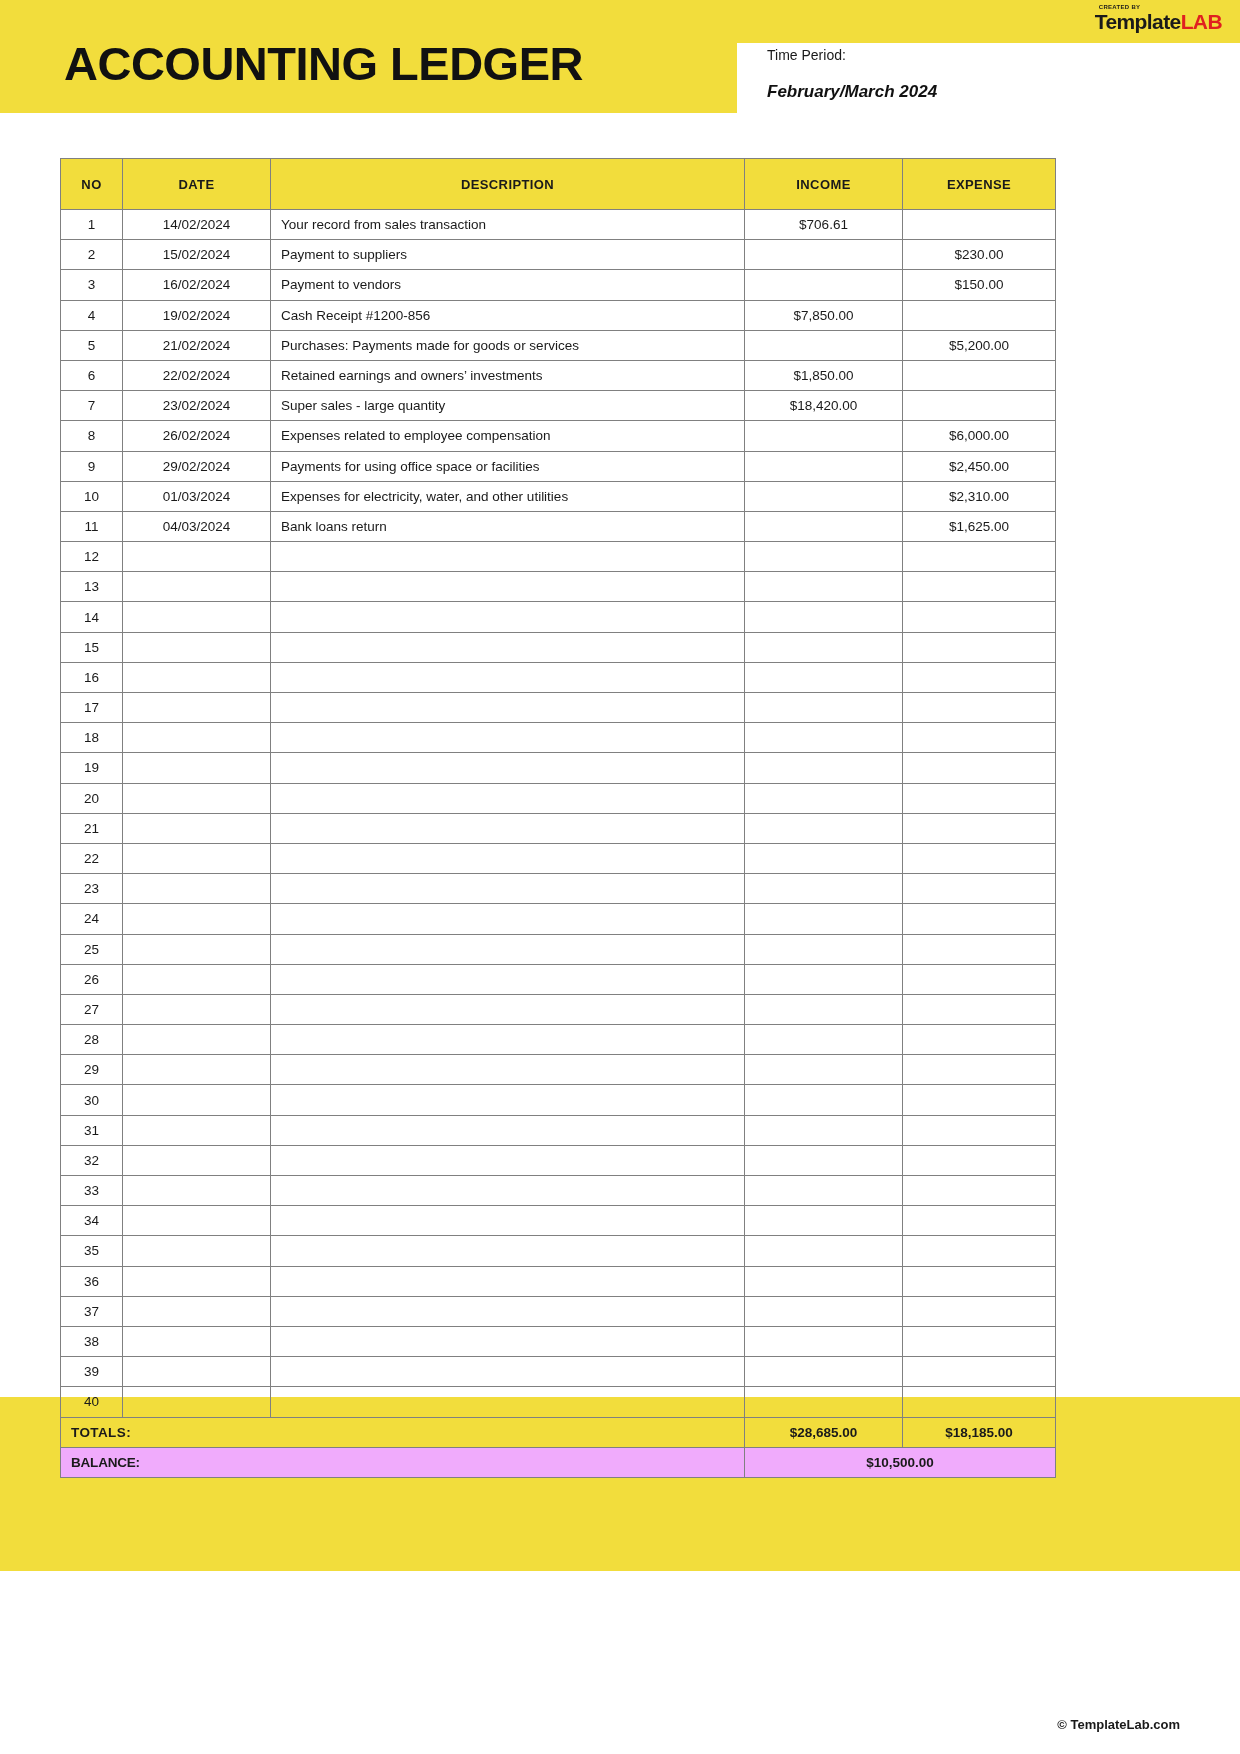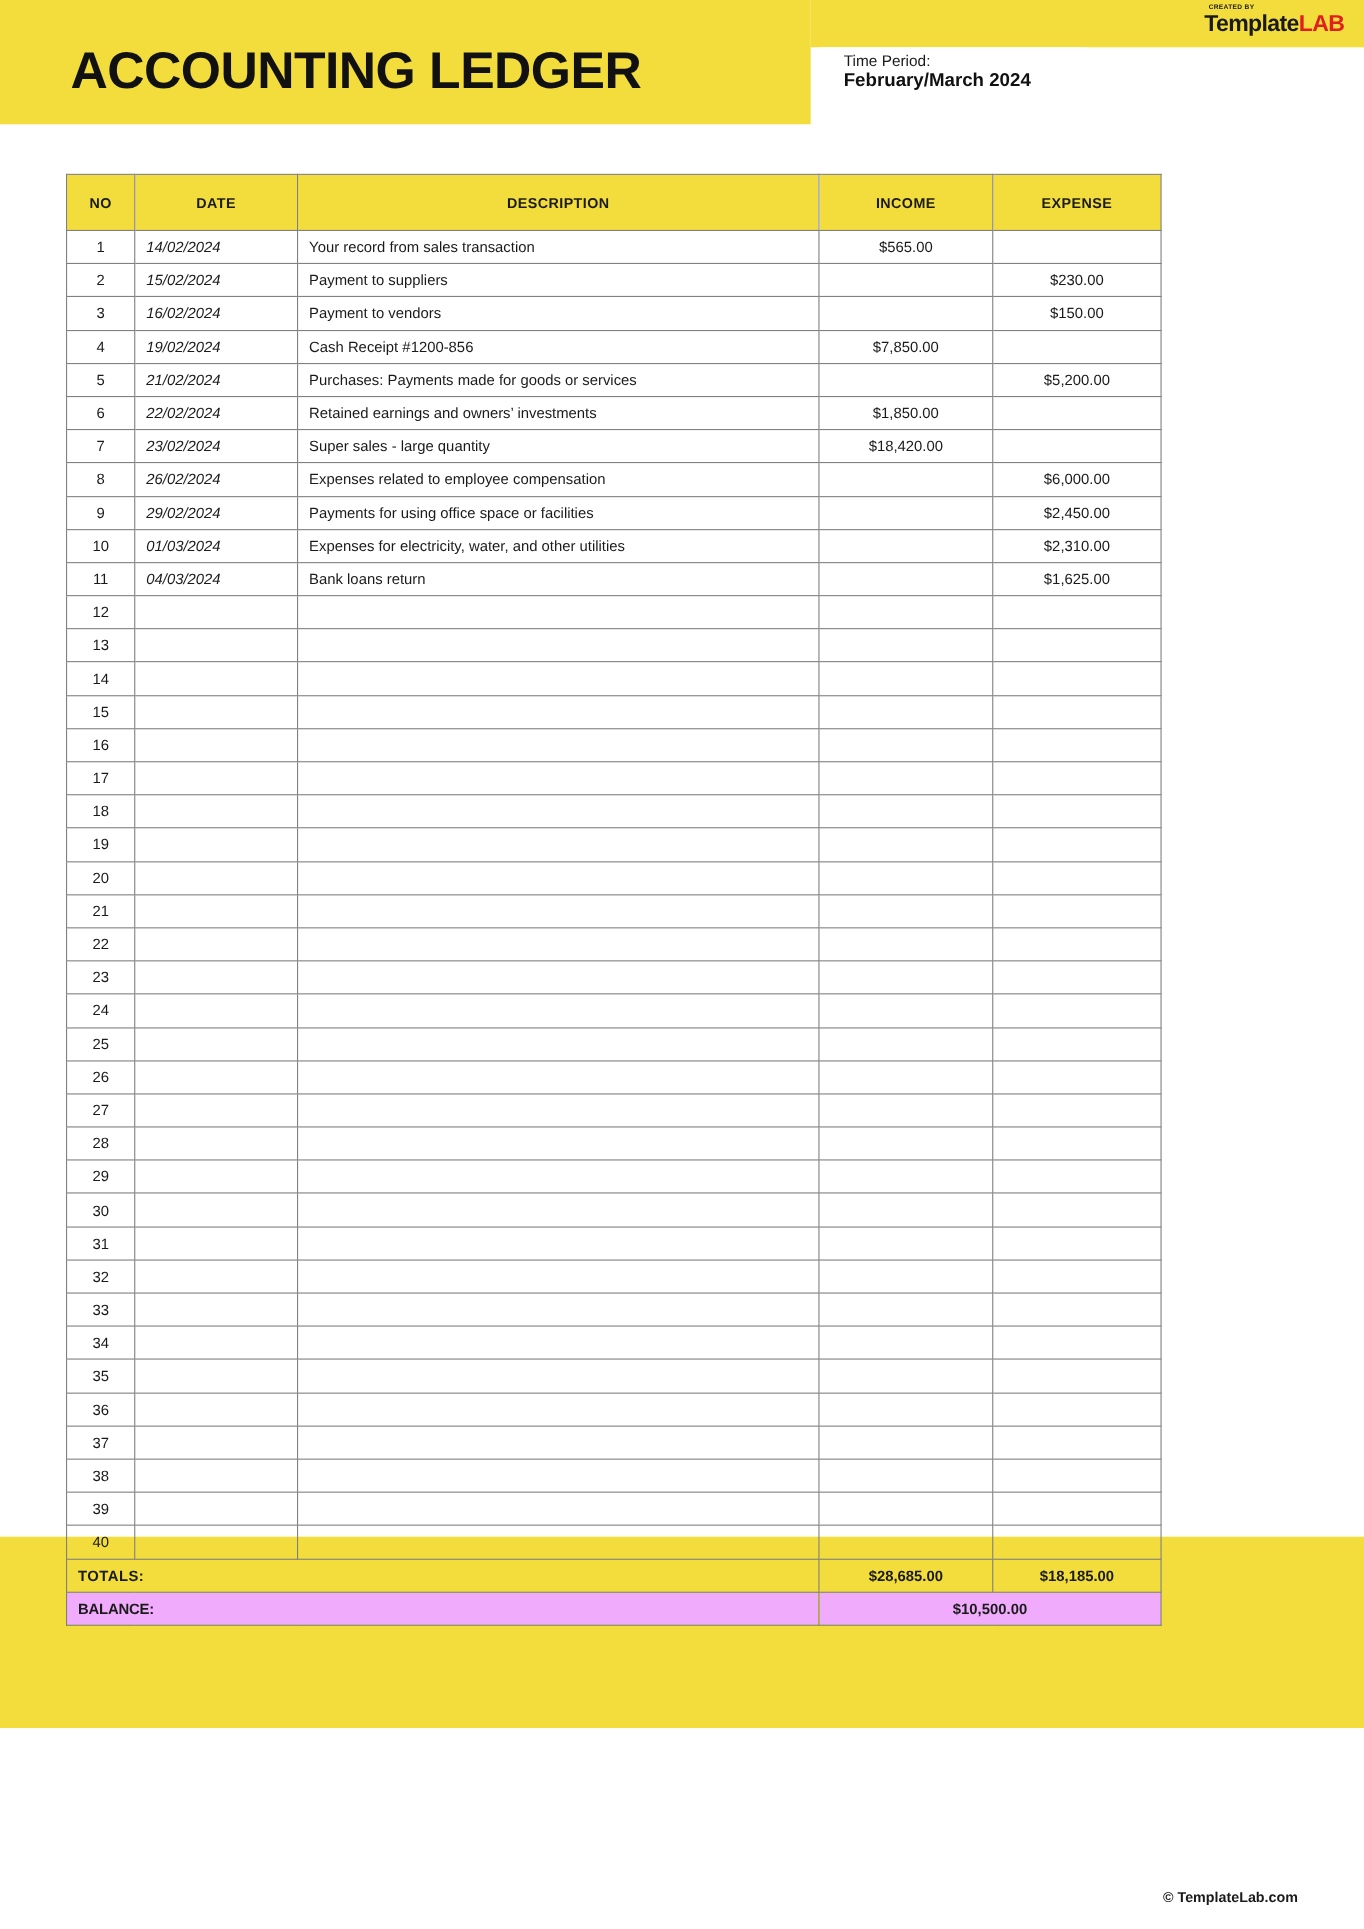--- a/index.html
+++ b/index.html
@@ -84,20 +84,22 @@
   }
   .period-label {
     font-size: 14px;
     color: #1a1a1a;
     font-weight: normal;
   }
   .period-value {
     font-size: 17px;
     font-weight: bold;
     color: #111111;
+    margin-top: 19px;
+    font-style: italic;
   }
 
   
   .ledger-wrap {
     position: absolute;
     left: 60px;
     top: 158px;
     width: 995px;
   }
   table.ledger {
@@ -126,21 +128,21 @@
   }
   th.col-desc { text-align: left; padding-left: 16px; }
 
   col.c-no     { width: 62px; }
   col.c-date   { width: 148px; }
   col.c-desc   { width: 474px; }
   col.c-income { width: 158px; }
   col.c-exp    { width: 153px; }
 
   td.cell-no     { text-align: center; font-size: 13px; }
-  td.cell-date   { font-size: 13px; font-style: italic; }
+  td.cell-date   { text-align: center; font-size: 13px; }
   td.cell-desc   { text-align: left; padding-left: 16px; }
   td.cell-income { text-align: center; }
   td.cell-exp    { text-align: center; }
 
   
   .totals-row td {
     background: #f2dd3c;
     font-weight: bold;
     height: 42px;
     font-size: 15px;
@@ -239,21 +241,21 @@
         <th class="col-desc">DESCRIPTION</th>
         <th>INCOME</th>
         <th>EXPENSE</th>
       </tr>
     </thead>
     <tbody id="ledger-body">
         <tr>
           <td class="cell-no">1</td>
           <td class="cell-date">14/02/2024</td>
           <td class="cell-desc">Your record from sales transaction</td>
-          <td class="cell-income">$565.00</td>
+          <td class="cell-income">$706.61</td>
           <td class="cell-exp"></td>
         </tr>
         <tr>
           <td class="cell-no">2</td>
           <td class="cell-date">15/02/2024</td>
           <td class="cell-desc">Payment to suppliers</td>
           <td class="cell-income"></td>
           <td class="cell-exp">$230.00</td>
         </tr>
         <tr>

